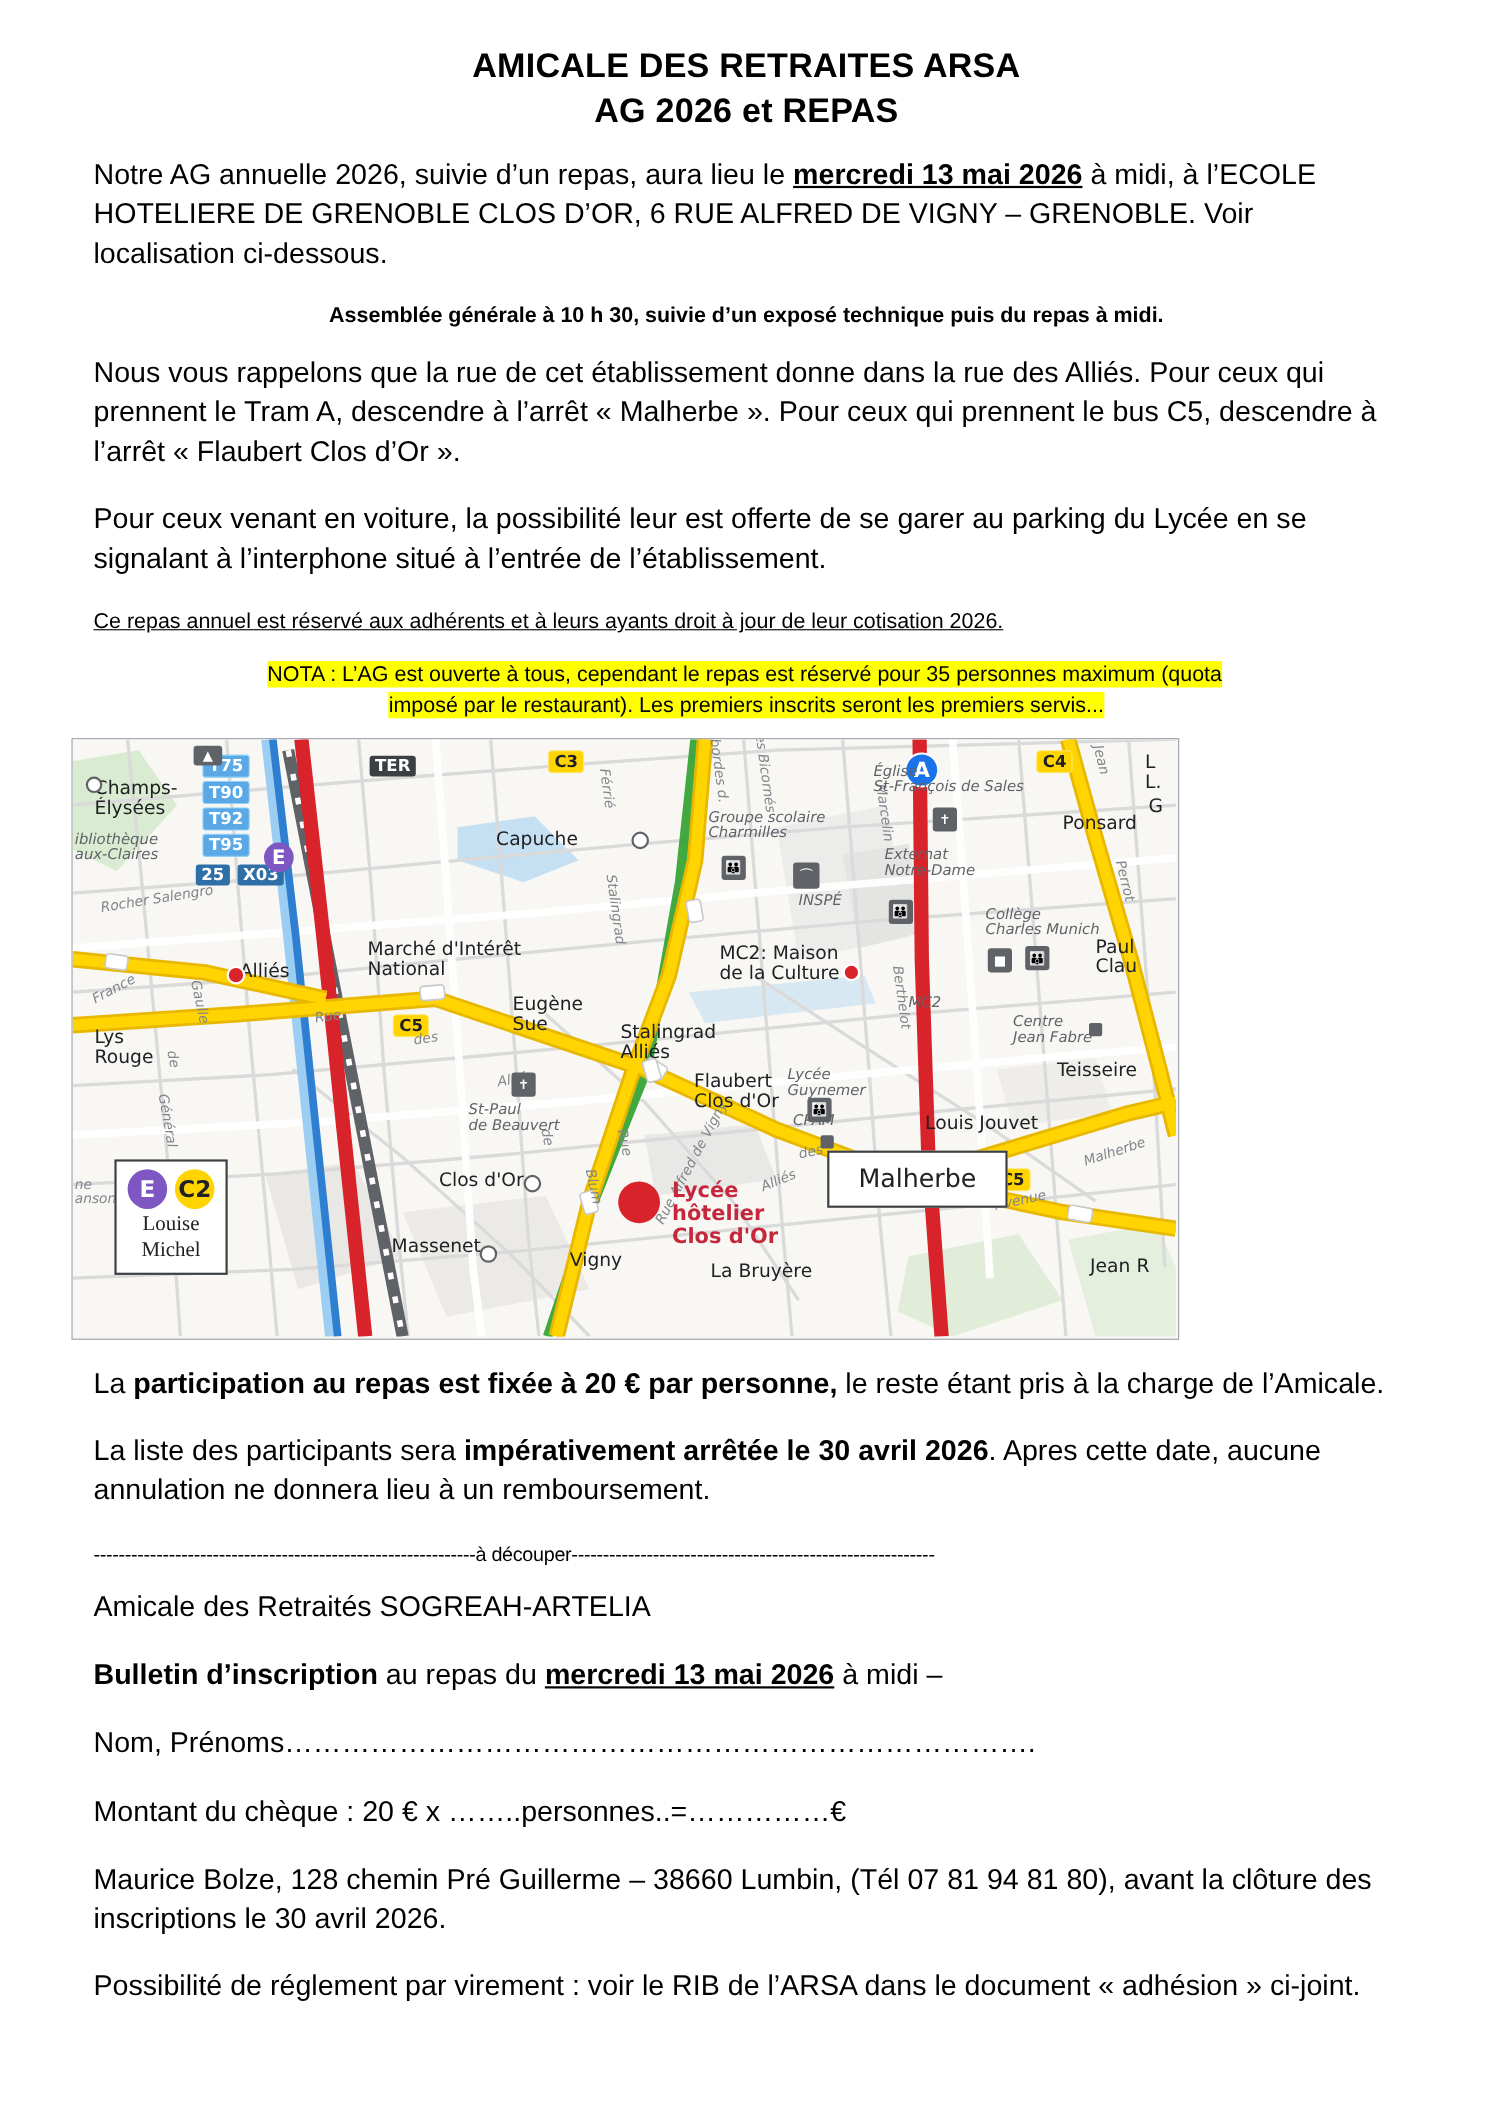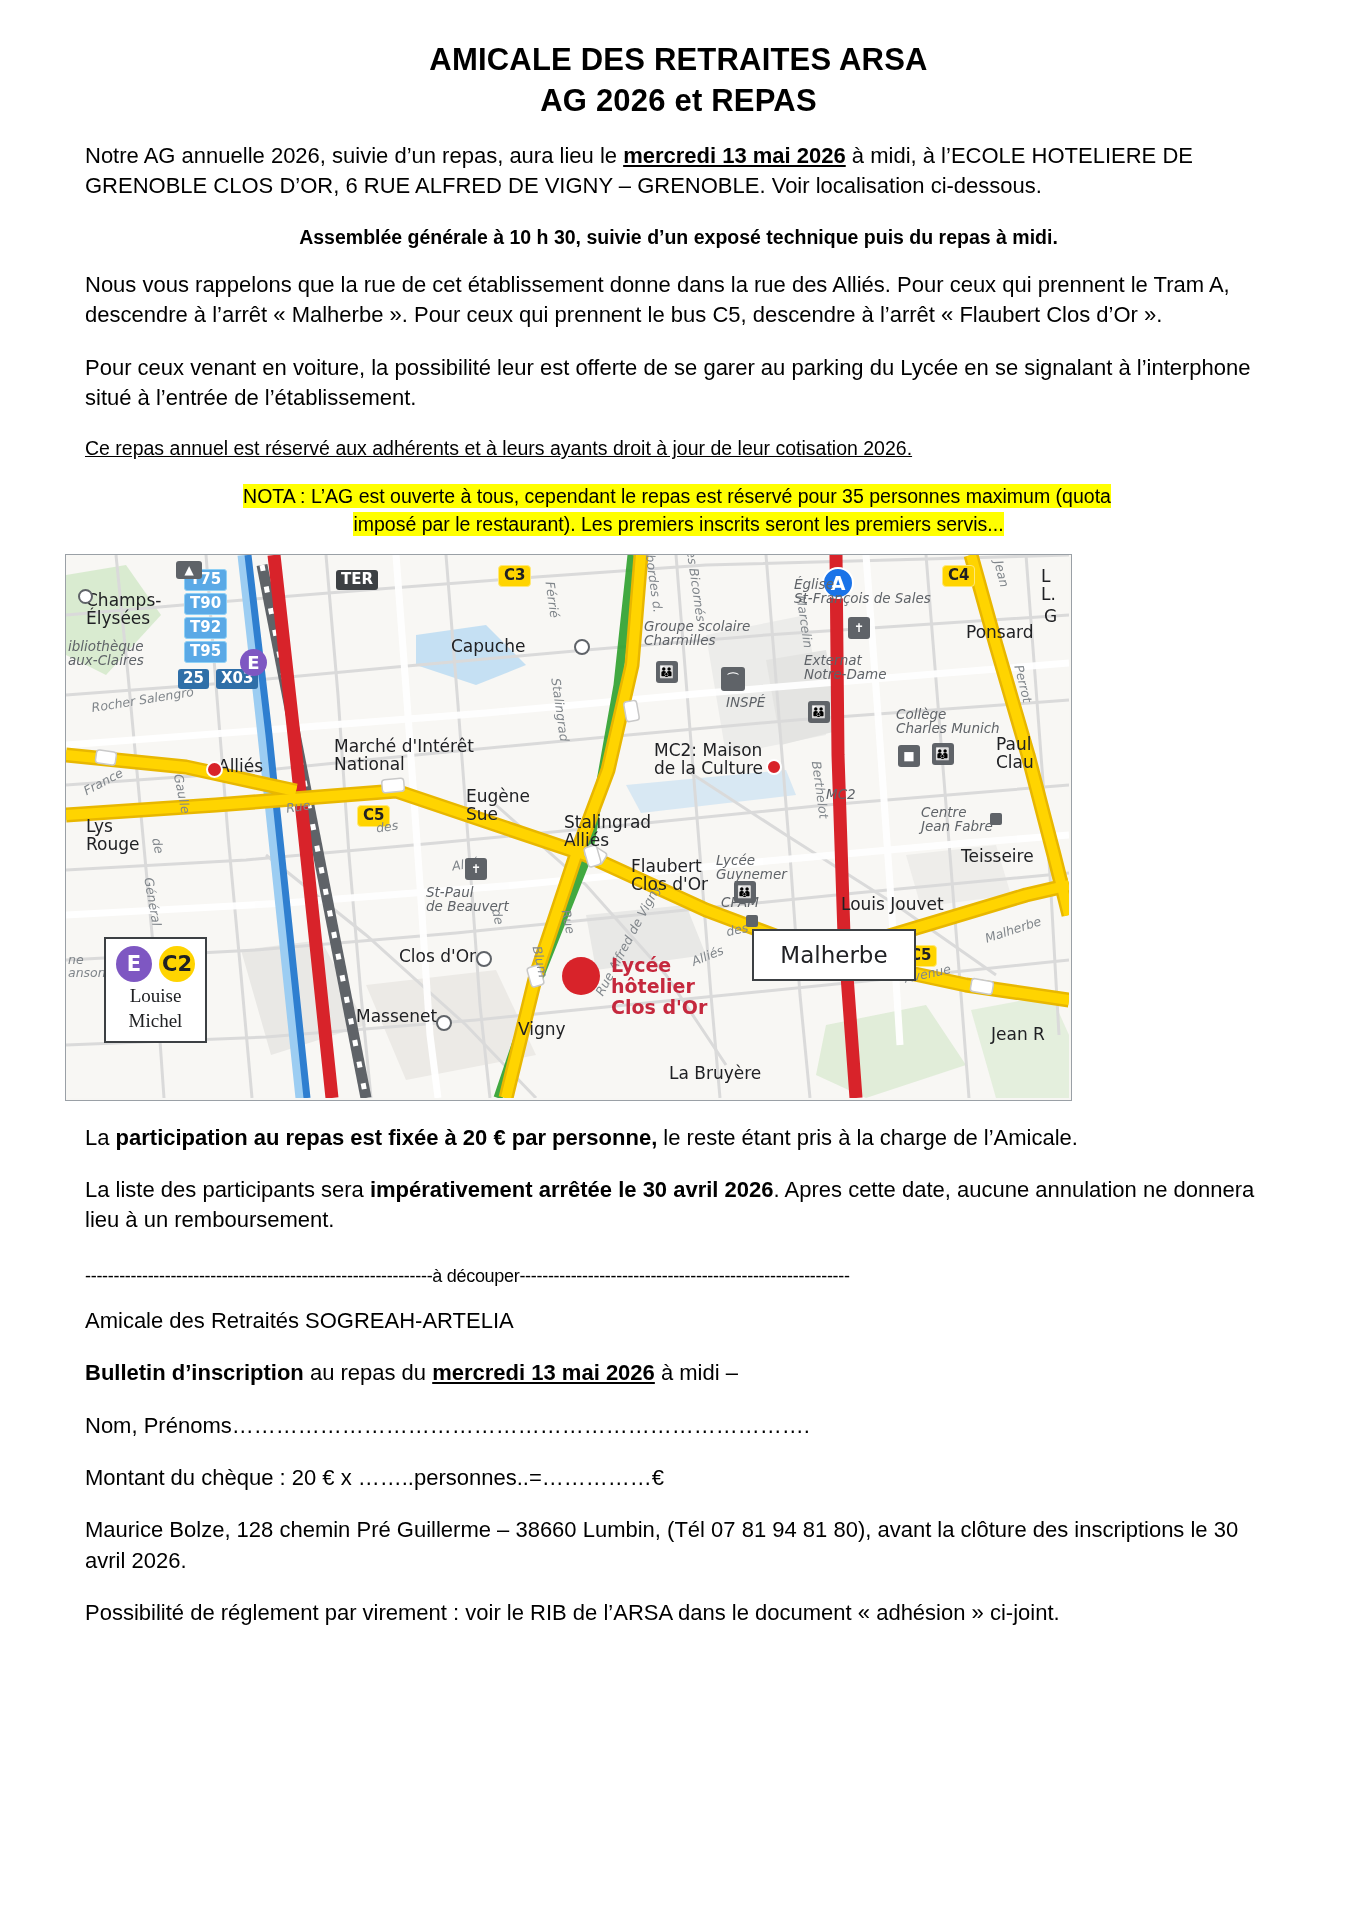--- a/index.html
+++ b/index.html
@@ -31,21 +31,21 @@
   }
   .title-line {
     font-size: 31px;
     font-weight: bold;
     letter-spacing: 0.2px;
     line-height: 1.32;
   }
 
   
   .para {
-    font-size: 22px;
+    font-size: 26px;
     line-height: 1.38;
     margin-top: 19px;
     text-align: left;
   }
   .b { font-weight: bold; }
   .bu { font-weight: bold; text-decoration: underline; }
 
   .center-bold {
     text-align: center;
     font-size: 19.5px;
@@ -375,21 +375,21 @@
     <span class="mlabel street" style="left:310px; top:265px; transform:rotate(-8deg);">des</span>
     <span class="mlabel italic" style="left:360px; top:330px;">St-Paul
 de Beauvert</span>
     <span class="mlabel street" style="left:424px; top:355px; transform:rotate(78deg);">de</span>
     <span class="mlabel street" style="left:458px; top:400px; transform:rotate(78deg);">Blum</span>
     <span class="mlabel street" style="left:490px; top:360px; transform:rotate(78deg);">Rue</span>
     <span class="mlabel mid" style="left:333px; top:392px;">Clos d'Or</span>
     <span class="mlabel mid" style="left:290px; top:452px;">Massenet</span>
     <span class="mlabel mid" style="left:452px; top:465px;">Vigny</span>
     <span class="mlabel street" style="left:500px; top:378px; transform:rotate(-62deg);">Rue Alfred de Vigny</span>
-    <span class="mlabel mid" style="left:603px; top:475px;margin-top:34px;">La Bruyère</span>
+    <span class="mlabel mid" style="left:580px; top:475px;">La Bruyère</span>
 
     <span class="mlabel mid" style="left:565px; top:302px;">Flaubert
 Clos d'Or</span>
     <span class="mlabel italic" style="left:650px; top:298px;">Lycée
 Guynemer</span>
     <span class="mlabel italic" style="left:655px; top:340px;">CPAM</span>
     <span class="mlabel street" style="left:660px; top:368px; transform:rotate(-12deg);">des</span>
     <span class="mlabel street" style="left:625px; top:394px; transform:rotate(-22deg);">Alliés</span>
 
     <span class="mlabel mid" style="left:588px; top:186px;">MC2: Maison

